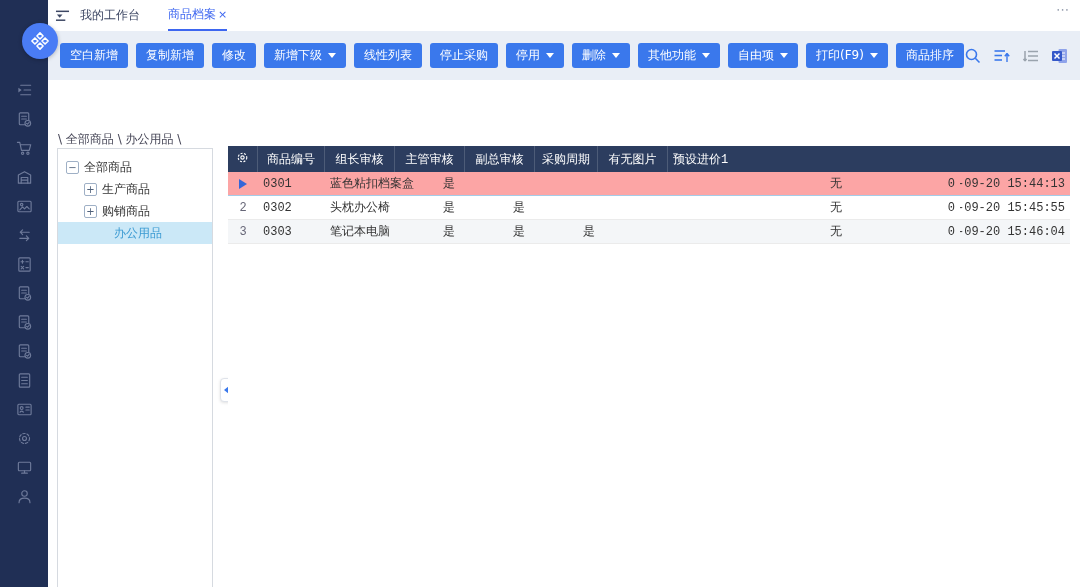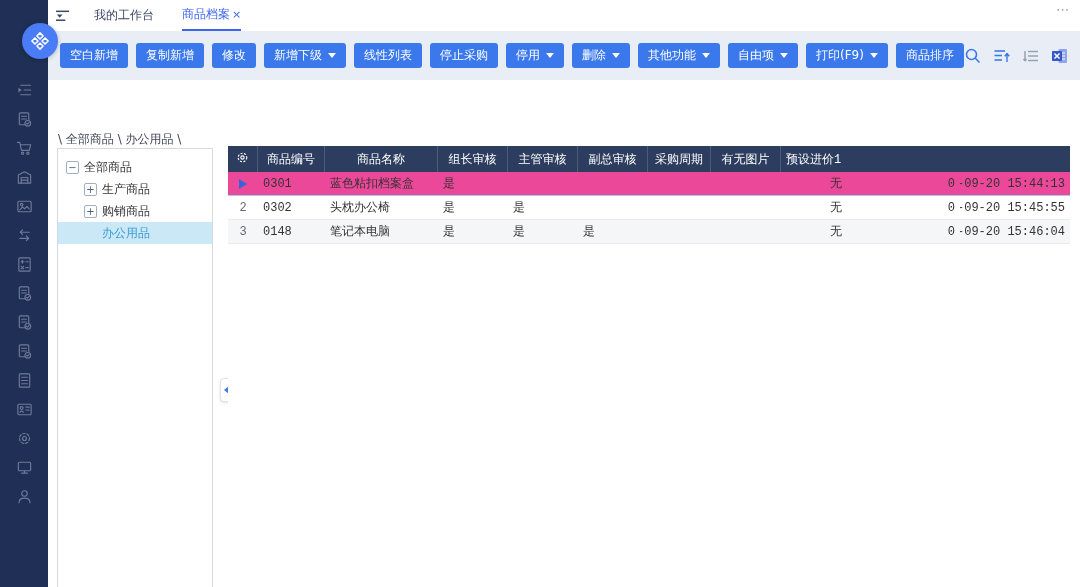--- a/index.html
+++ b/index.html
@@ -14,21 +14,21 @@
   .logo { position:absolute; left:22px; top:23px; width:36px; height:36px; border-radius:50%; background:#4a7cf5; z-index:9; display:flex; align-items:center; justify-content:center; box-shadow:0 1px 4px rgba(0,0,0,.25); }
   .logo svg { width:22px; height:22px; }
 
   
   .main { position:absolute; left:48px; top:0; width:1032px; height:587px; }
 
   
   .tabbar { height:31px; background:#fff; display:flex; align-items:center; position:relative; }
   .collapse-menu-ic { margin-left:7px; width:15px; height:14px; cursor:pointer; }
   .tab { height:31px; display:flex; align-items:center; font-size:12px; cursor:pointer; }
-  .tab.plain { margin-left:24px; color:#3c4663; }
+  .tab.plain { margin-left:10px; color:#3c4663; }
   .tab.active { margin-left:28px; color:#3d66f0; border-bottom:2px solid #3d66f0; padding-bottom:0; }
   .tab .close { margin-left:2px; font-size:11px; color:#3d66f0; }
   .tab-more { position:absolute; right:10px; top:2px; color:#9aa2b1; font-size:13px; letter-spacing:1px; cursor:pointer; }
 
   
   .toolbar { height:49px; background:#e9eef6; display:flex; align-items:center; padding:0 14px 0 12px; }
   .tb-btns { display:flex; align-items:center; gap:8px; }
   .tb-btn { background:#3a78ec; color:#fff; border:none; height:25px; padding:0 10px; border-radius:3px; font-size:12px; font-family:inherit; display:flex; align-items:center; gap:6px; cursor:pointer; white-space:nowrap; }
   .tb-btn .caret { width:0; height:0; border-left:4px solid transparent; border-right:4px solid transparent; border-top:5px solid #fff; display:inline-block; }
   .tb-spacer { flex:1; }
@@ -48,21 +48,21 @@
   .collapse-handle .tri { width:0; height:0; border-top:4px solid transparent; border-bottom:4px solid transparent; border-right:5px solid #3a78ec; }
 
   
   .table-panel { position:absolute; left:180px; top:18px; width:842px; bottom:6px; display:flex; flex-direction:column;font-family:Liberation Mono, monospace; }
   .tbl-header { display:flex; height:26px; background:#2c3d5f; color:#fff; flex:0 0 26px; }
   .th { display:flex; align-items:center; justify-content:center; font-size:12px; border-right:1px solid rgba(255,255,255,.16); overflow:hidden; white-space:nowrap; cursor:pointer; }
   .th:last-child { border-right:none; }
   .th svg { width:13px; height:13px; }
   .tbl-row { display:flex; height:24px; flex:0 0 24px; border-bottom:1px solid #ebebeb; background:#fff; cursor:pointer; }
   .tbl-row.alt { background:#f4f6f8; }
-  .tbl-row.sel { background:#ec4899; border-bottom-color:#a4cce8; }
+  .tbl-row.sel { background:#fca5a5; border-bottom-color:#a4cce8; }
   .td { display:flex; align-items:center; font-size:12px; color:#333; padding:0 5px; overflow:hidden; white-space:nowrap; }
   .td.center { justify-content:center; padding:0; }
   .td.right { justify-content:flex-end; }
   .td.marker { color:#667; }
   .row-arrow { width:0; height:0; border-top:5px solid transparent; border-bottom:5px solid transparent; border-left:8px solid #3566d8; }
   .tbl-space { flex:1; background:#fff; }
   .hscroll { height:9px; background:#f1f2f4; position:relative; flex:0 0 9px; }
   .hthumb { position:absolute; left:3px; top:1px; width:110px; height:7px; background:#c5ccd5; border-radius:4px; cursor:pointer; }
   .tbl-footer { height:26px; flex:0 0 26px; border-top:1px solid #e3e5e8; display:flex; align-items:center; justify-content:center; gap:7px; font-size:12px; color:#333; background:#fff; }
   .refresh-ic { width:15px; height:15px; cursor:pointer; }
@@ -302,39 +302,38 @@
           <span>全部商品</span>
         </div>
         <div class="tree-item" style="padding-left: 26px;">
           <span class="expander">+</span>
           <span>生产商品</span>
         </div>
         <div class="tree-item" style="padding-left: 26px;">
           <span class="expander">+</span>
           <span>购销商品</span>
         </div>
-        <div class="tree-item sel" style="padding-left: 44px;">
+        <div class="tree-item sel" style="padding-left: 56px;">
           <span>办公用品</span>
         </div>
       </div>
 
     <div class="collapse-handle">
       <span class="tri"></span>
     </div>
 
     <div class="table-panel">
       <div class="tbl-header" id="tbl-header">
           <div class="th" style="width: 30px;">
             <span><svg viewBox="0 0 14 14" fill="none" stroke="#fff" stroke-width="1.2">
                 <circle cx="7" cy="7" r="4.6" stroke-dasharray="2.2 1.6"></circle>
                 <circle cx="7" cy="7" r="1.8"></circle>
               </svg></span>
           </div>
           <div class="th" style="width: 67px;">商品编号</div>
-          <div class="th" style="width: 113px;">商品名称</div>
           <div class="th" style="width: 70px;">组长审核</div>
           <div class="th" style="width: 70px;">主管审核</div>
           <div class="th" style="width: 70px;">副总审核</div>
           <div class="th" style="width: 63px;">采购周期</div>
           <div class="th" style="width: 70px;">有无图片</div>
           <div class="th" style="width: 65px;">预设进价1</div>
         </div>
       <div id="tbl-rows">
           <div class="tbl-row sel">
             <div class="td center marker" style="width: 30px;">
@@ -359,21 +358,21 @@
             <div class="td" style="width: 70px;">是</div>
             <div class="td" style="width: 70px;"></div>
             <div class="td" style="width: 114px;"></div>
             <div class="td" style="width: 63px;"></div>
             <div class="td" style="width: 70px;">无</div>
             <div class="td right" style="width: 65px;">0</div>
             <div class="td right" style="width: 110px;">2024-09-20 15:45:55</div>
           </div>
           <div class="tbl-row alt">
             <div class="td center marker" style="width: 30px;">3</div>
-            <div class="td" style="width: 67px;">0148</div>
+            <div class="td" style="width: 67px;">0303</div>
             <div class="td" style="width: 113px;">笔记本电脑</div>
             <div class="td" style="width: 70px;">是</div>
             <div class="td" style="width: 70px;">是</div>
             <div class="td" style="width: 70px;">是</div>
             <div class="td" style="width: 114px;"></div>
             <div class="td" style="width: 63px;"></div>
             <div class="td" style="width: 70px;">无</div>
             <div class="td right" style="width: 65px;">0</div>
             <div class="td right" style="width: 110px;">2024-09-20 15:46:04</div>
           </div>

